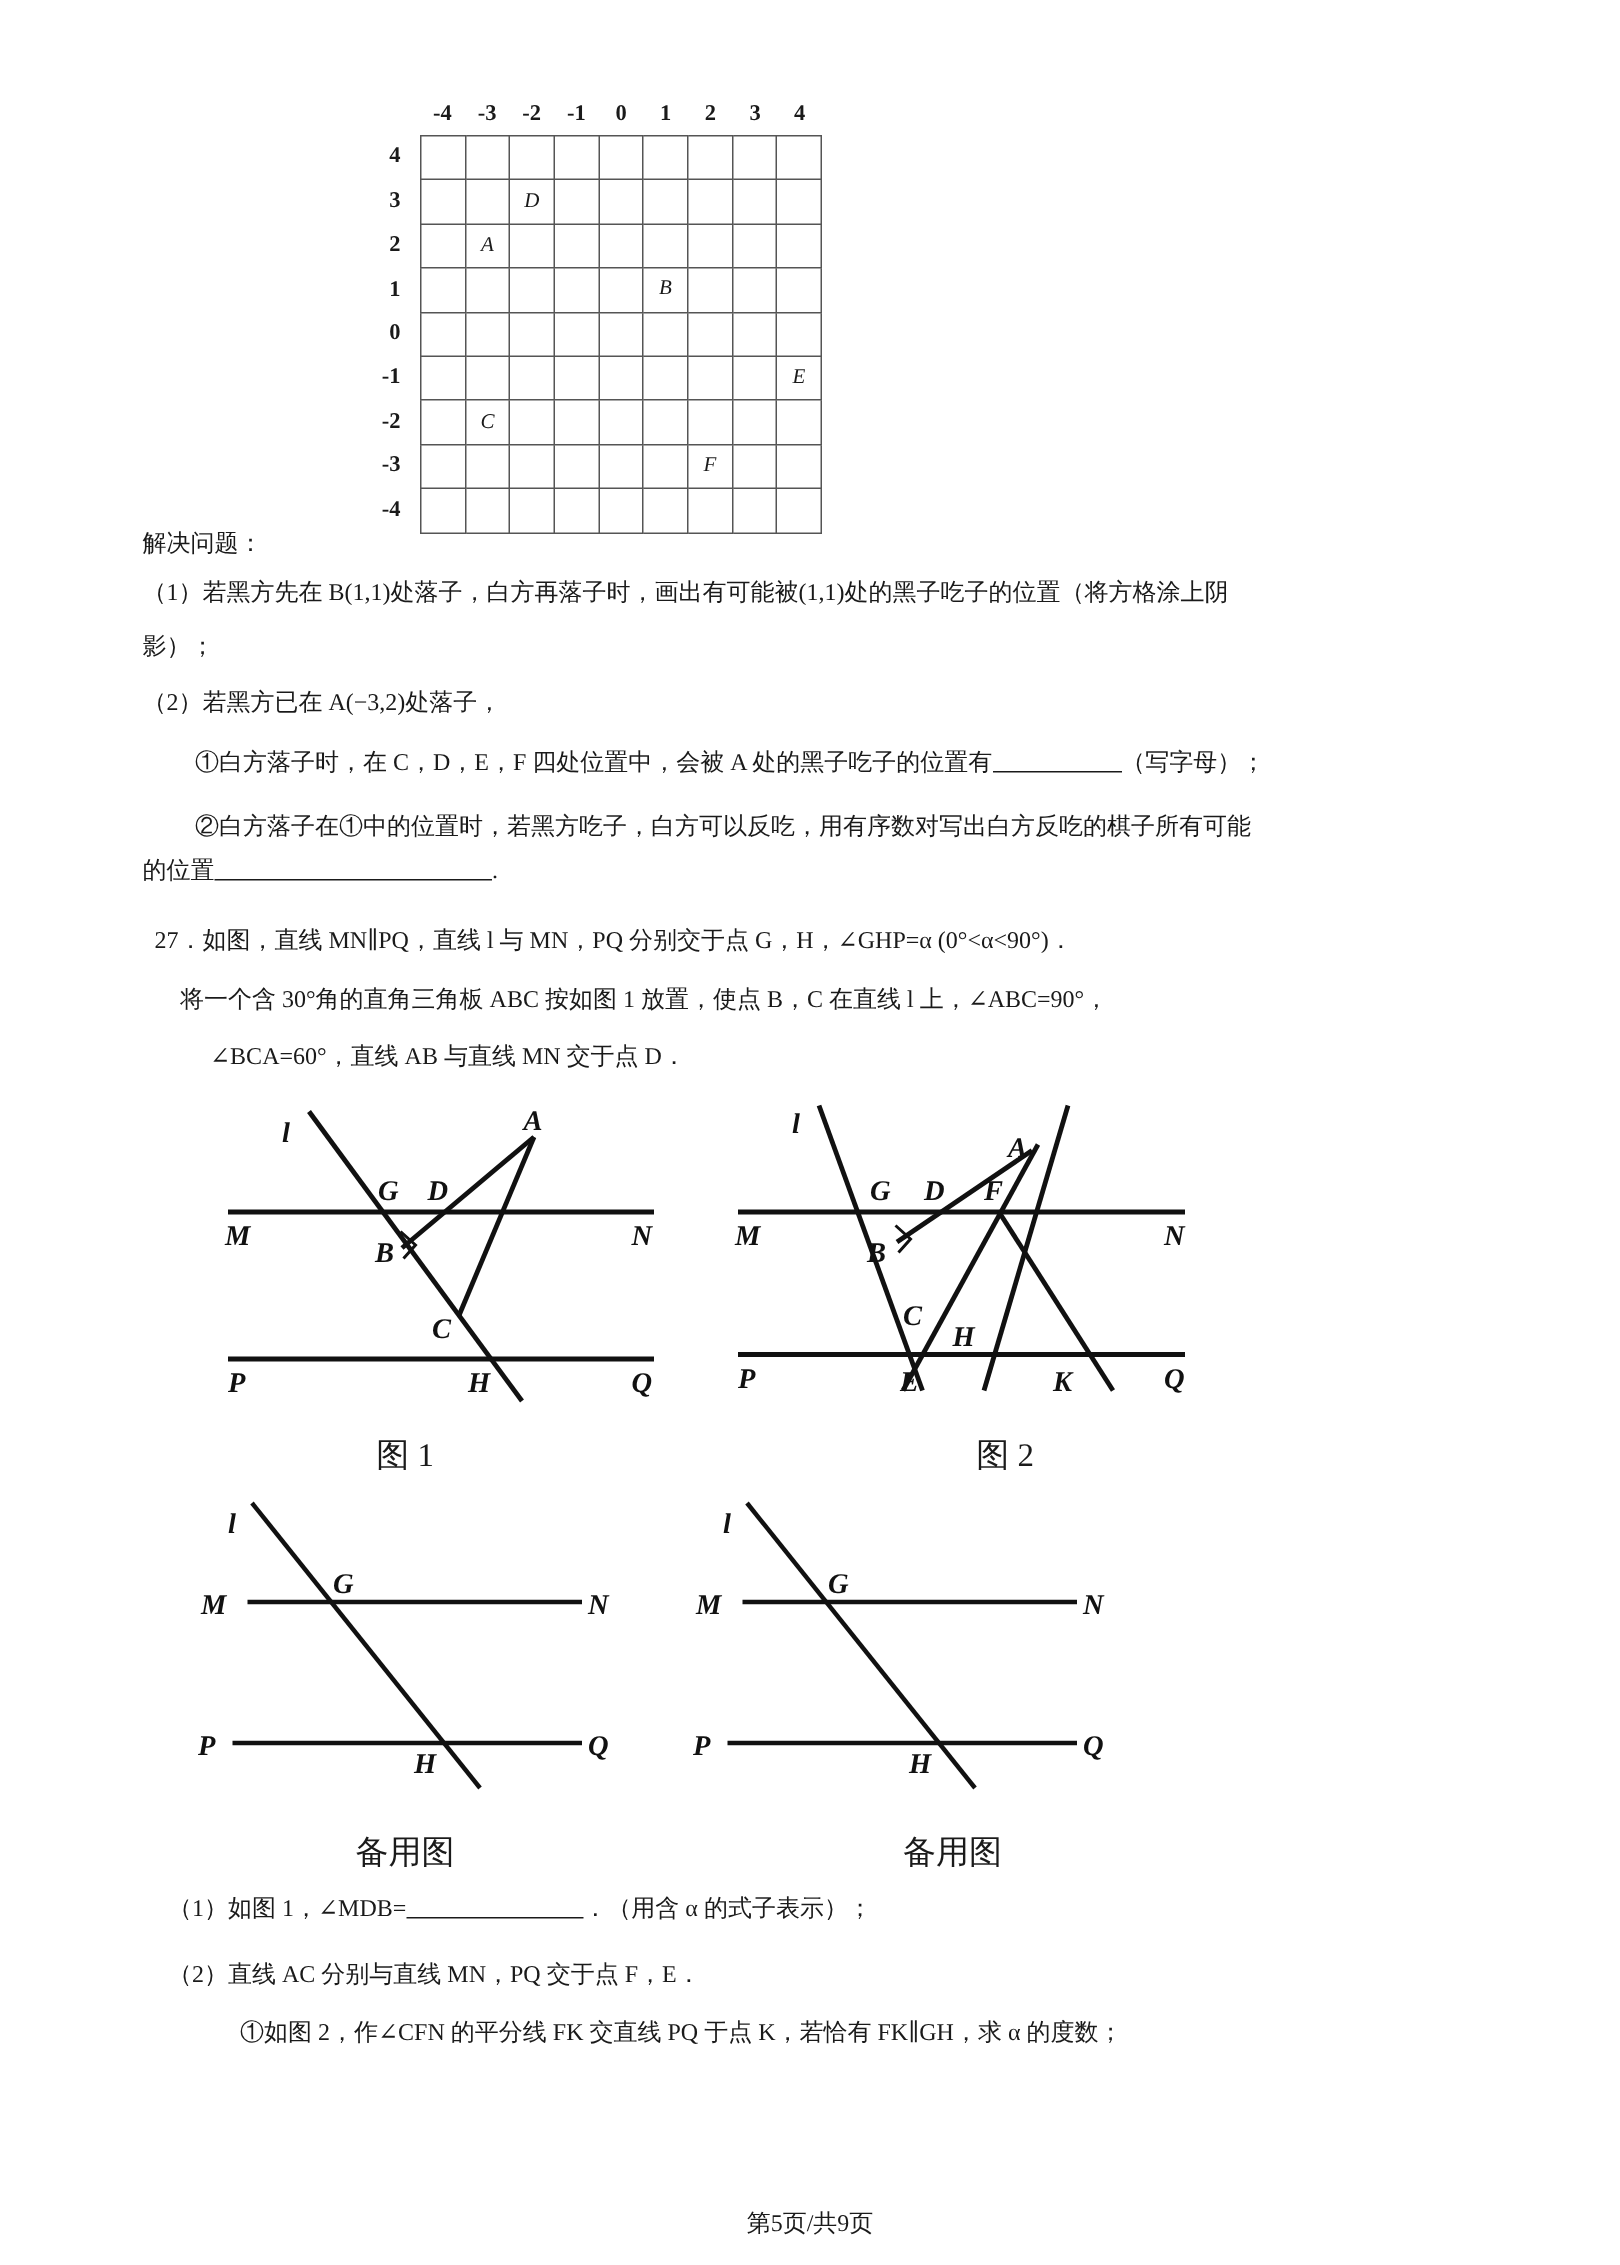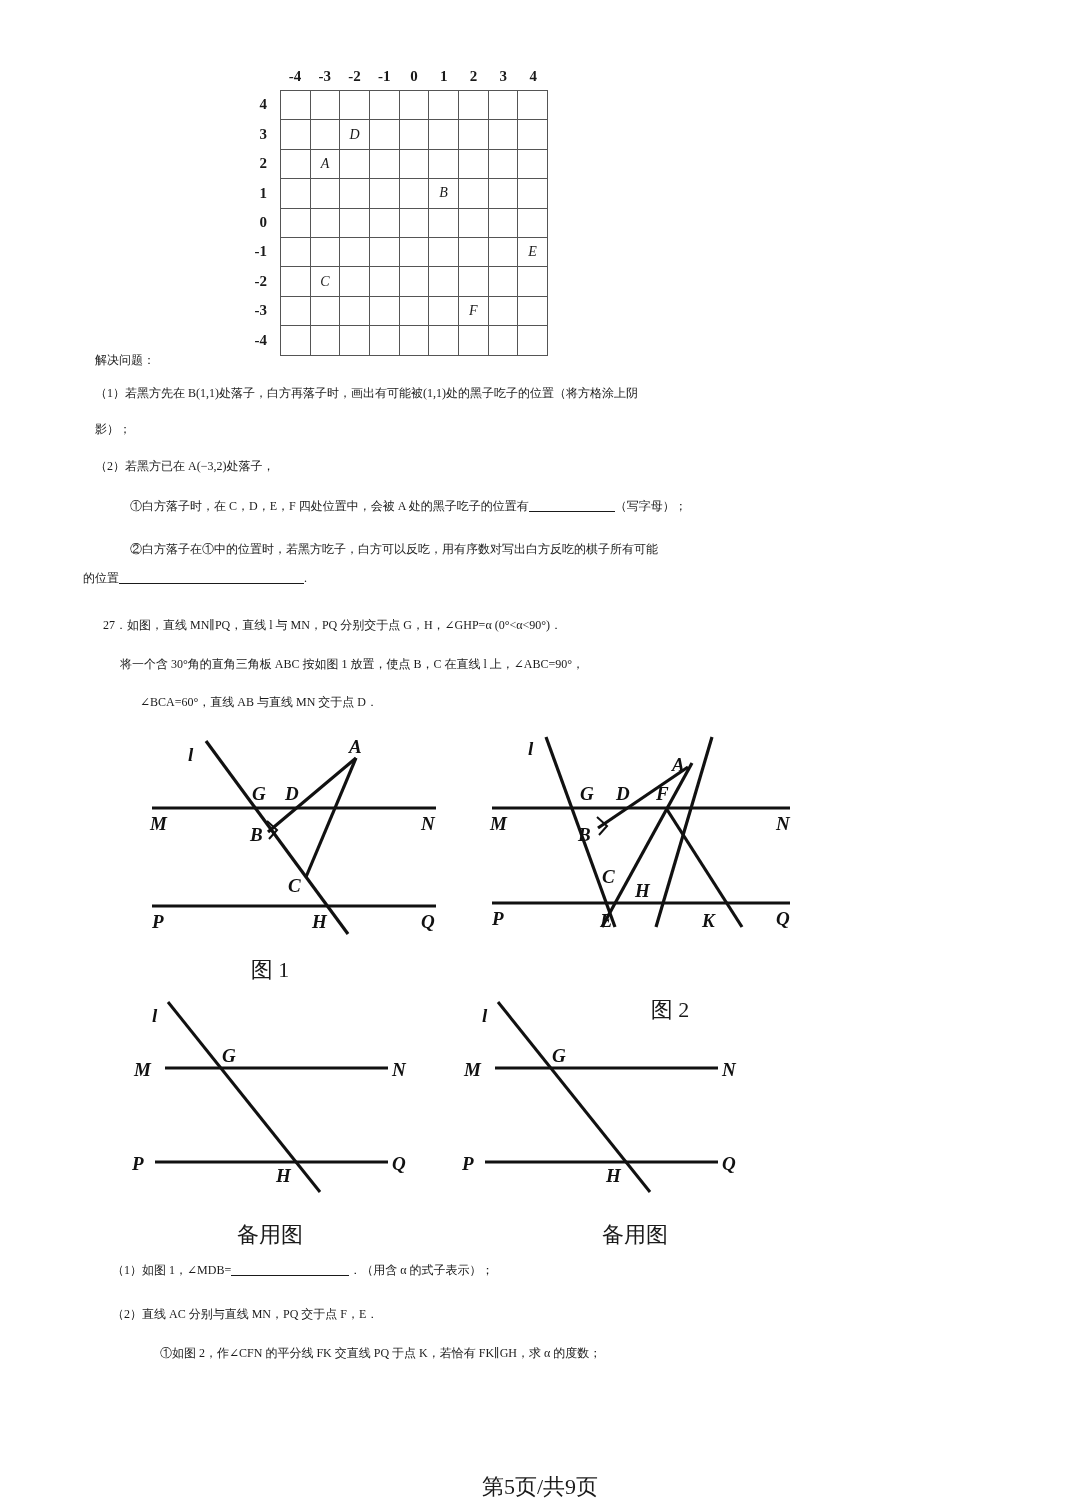--- a/index.html
+++ b/index.html
@@ -74,21 +74,21 @@
     vertical-align: middle;
     font-style: italic;
     font-size: 14px;
     font-family: "Liberation Serif", serif;
     padding: 0;
   }
 
   
   .txt {
     position: absolute;
-    font-size: 12px;
+    font-size: 16px;
     line-height: 1.42;
     font-family: "Liberation Serif", "DejaVu Serif", serif;
     white-space: nowrap;
   }
   .blank-s {
     display: inline-block;
     width: 86px;
     border-bottom: 1.2px solid #1a1a1a;
     height: 1em;
     vertical-align: -2px;
@@ -123,21 +123,21 @@
     fill: #111;
   }
 
   
   .footer {
     position: absolute;
     left: 0;
     top: 1472px;
     width: 1080px;
     text-align: center;
-    font-size: 22px;
+    font-size: 16px;
     font-family: "Liberation Serif", "DejaVu Serif", serif;
   }
 </style>
 </head>
 <body>
 
 <div class="grid-wrap">
   <div class="grid-col-labels">
     <span>-4</span>
     <span>-3</span>
@@ -270,21 +270,21 @@
 <div class="txt" style="left:95px; top:385px;">（1）若黑方先在 B(1,1)处落子，白方再落子时，画出有可能被(1,1)处的黑子吃子的位置（将方格涂上阴</div>
 <div class="txt" style="left:95px; top:421px;">影）；</div>
 
 <div class="txt" style="left:95px; top:458px;">（2）若黑方已在 A(−3,2)处落子，</div>
 
 <div class="txt" style="left:130px; top:498px;">
   <span>①白方落子时，在 C，D，E，F 四处位置中，会被 A 处的黑子吃子的位置有</span><span class="blank-s"></span><span>（写字母）；</span>
 </div>
 
 <div class="txt" style="left:130px; top:541px;">②白方落子在①中的位置时，若黑方吃子，白方可以反吃，用有序数对写出白方反吃的棋子所有可能</div>
-<div class="txt" style="left:83px; top:570px;">
+<div class="txt" style="left:95px; top:570px;">
   <span>的位置</span><span class="blank-m"></span><span>.</span>
 </div>
 
 <div class="txt" style="left:103px; top:617px;">27．如图，直线 MN∥PQ，直线 l 与 MN，PQ 分别交于点 G，H，∠GHP=α (0°&lt;α&lt;90°)．</div>
 <div class="txt" style="left:120px; top:656px;">将一个含 30°角的直角三角板 ABC 按如图 1 放置，使点 B，C 在直线 l 上，∠ABC=90°，</div>
 <div class="txt" style="left:120px; top:694px;margin-left:20px;">∠BCA=60°，直线 AB 与直线 MN 交于点 D．</div>
 
 <div class="fig" style="left:140px; top:735px;">
   <svg width="310" height="210" viewBox="0 0 310 210">
 
@@ -343,21 +343,21 @@
     <text x="296" y="95" font-size="19">N</text>
     <text x="98" y="106" font-size="19">B</text>
     <text x="122" y="148" font-size="19">C</text>
     <text x="155" y="162" font-size="19">H</text>
     <text x="12" y="190" font-size="19">P</text>
     <text x="120" y="192" font-size="19">E</text>
     <text x="222" y="192" font-size="19">K</text>
     <text x="296" y="190" font-size="19">Q</text>
   </svg>
 </div>
-<div class="fig-cap" style="left:610px; top:955px; width:120px;margin-top:40px;">图 2</div>
+<div class="fig-cap" style="left:610px; top:955px; width:120px;">图 2</div>
 
 <div class="fig" style="left:130px; top:990px;">
   <svg width="320" height="225" viewBox="0 0 320 225">
     <line x1="35" y1="78" x2="258" y2="78" stroke="#111" stroke-width="3"></line>
     <line x1="25" y1="172" x2="258" y2="172" stroke="#111" stroke-width="3"></line>
     <line x1="38" y1="12" x2="190" y2="202" stroke="#111" stroke-width="3"></line>
     <text x="22" y="32" font-size="19">l</text>
     <text x="92" y="72" font-size="19">G</text>
     <text x="4" y="86" font-size="19">M</text>
     <text x="262" y="86" font-size="19">N</text>

